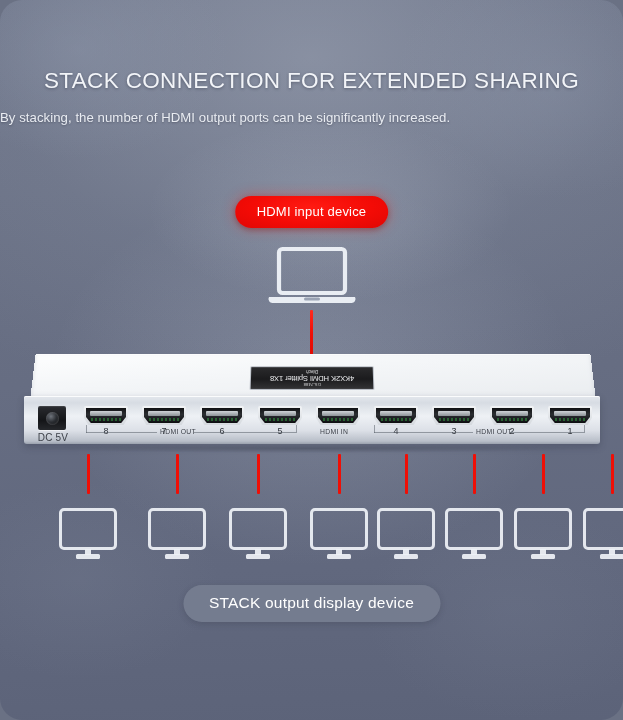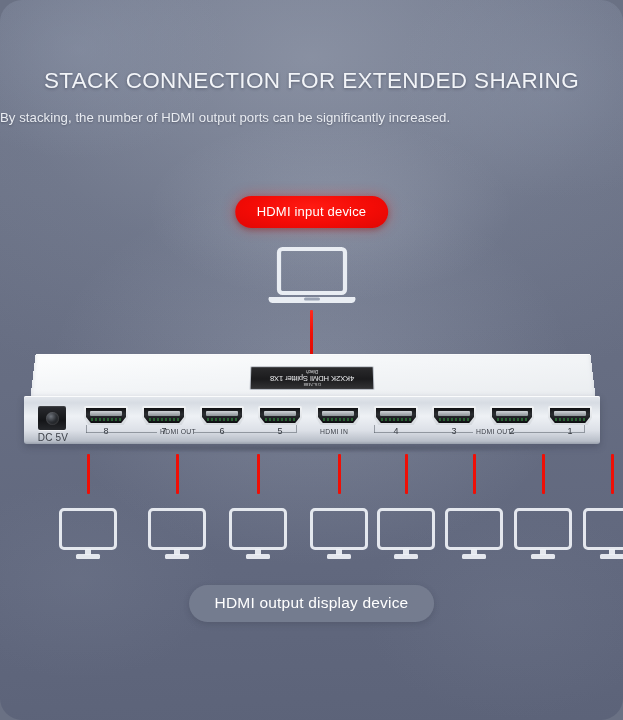--- a/index.html
+++ b/index.html
@@ -454,15 +454,15 @@
         <div class="mon-neck"></div>
         <div class="mon-base"></div>
       </div>
       <div class="monitor" style="left: 583px; top: 508px;">
         <div class="mon-screen"></div>
         <div class="mon-neck"></div>
         <div class="mon-base"></div>
       </div>
     </div>
 
-  <div class="badge-output">HDMI output display device</div>
+  <div class="badge-output">STACK output display device</div>
 
 </div>
 
 </body></html>

